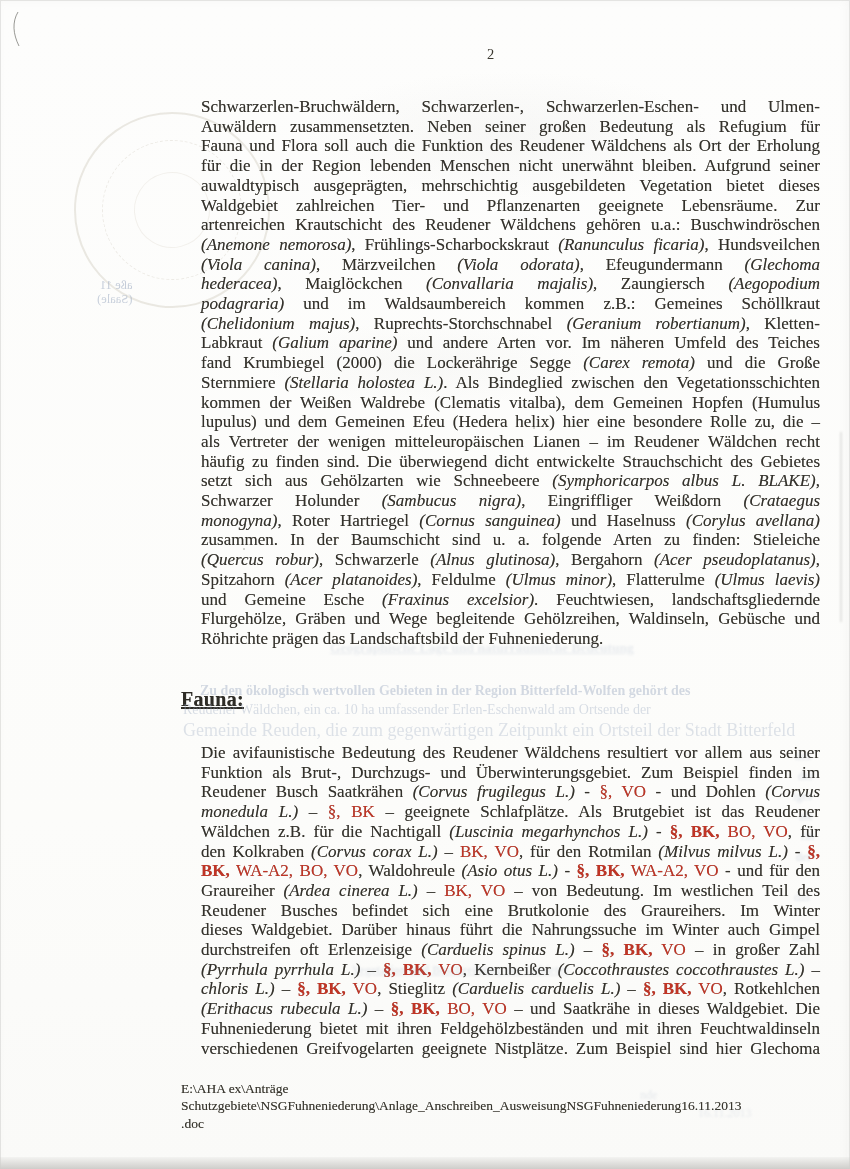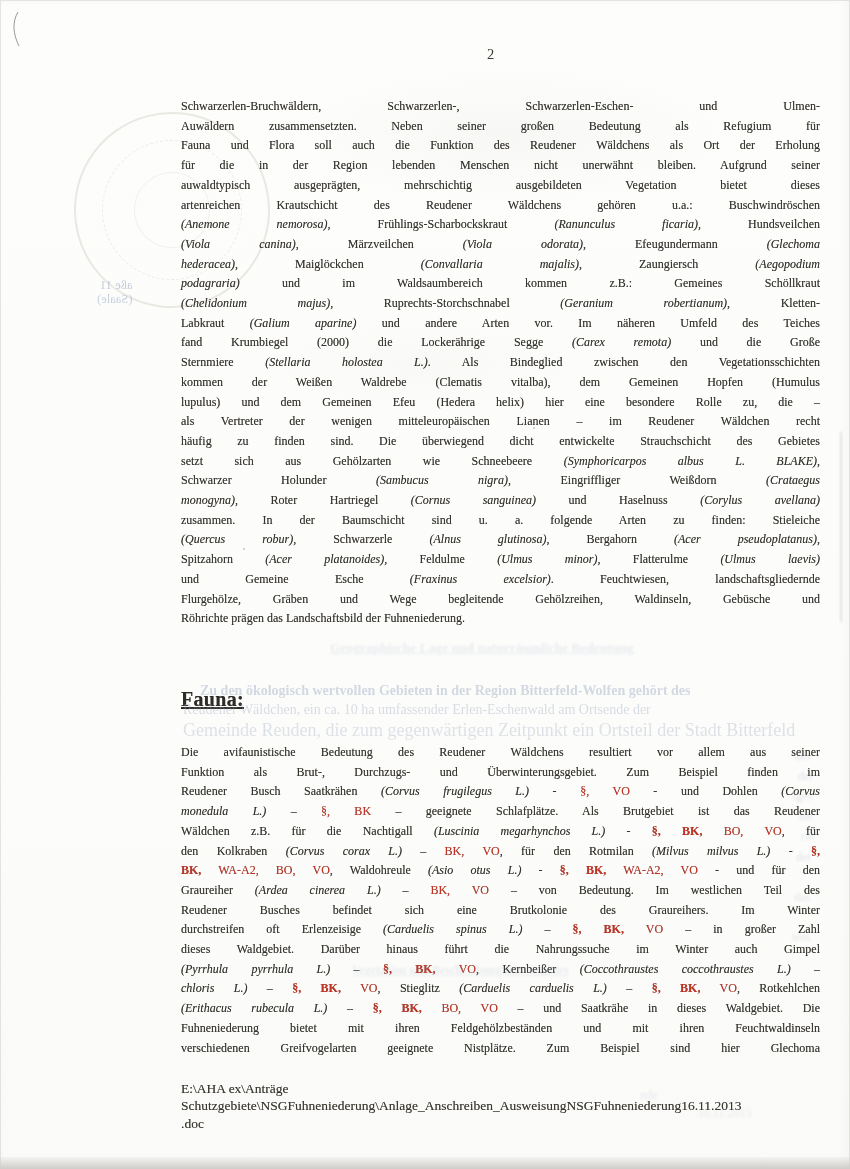--- a/index.html
+++ b/index.html
@@ -15,21 +15,21 @@
   }
   .smudge{position:absolute;pointer-events:none;}
   .smudge.a{left:300px;top:70px;width:420px;height:130px;background:radial-gradient(ellipse at center,rgba(168,168,160,.07),transparent 70%);}
   .smudge.b{left:260px;top:320px;width:330px;height:90px;background:radial-gradient(ellipse at center,rgba(168,168,160,.05),transparent 70%);}
   .page-number{
     position:absolute;left:487px;top:46px;font-size:14.5px;color:#3a382f;
   }
   .body-block{position:absolute;left:181px;width:639px;color:#34322c;text-shadow:0 0 .35px rgba(52,50,44,.5);}
   #para-veg{top:97px;}
   #para-fauna{top:743px;}
-  .line{font-size:12px;line-height:19.7px;text-align:justify;text-align-last:justify;}
+  .line{font-size:17px;line-height:19.7px;text-align:justify;text-align-last:justify;margin-left:20px;}
   .line.nojust{text-align-last:left;}
   .run.i{font-style:italic;}
   .run.r{color:var(--red,#c13425);}
   .run.rb{color:var(--red,#c13425);font-weight:700;}
   #fauna-heading{
     position:absolute;left:181px;top:688px;font-size:20px;font-weight:700;
     text-decoration:underline;color:#2e2c26;letter-spacing:.3px;
     text-shadow:0 0 .35px rgba(46,44,38,.55);
   }
   #footer{position:absolute;left:181px;top:1080px;width:660px;color:#39372f;}
@@ -82,20 +82,21 @@
   <div class="stamp"></div>
 
   <div class="page-number">2</div>
 
   <div id="para-veg" class="body-block">
       <div class="line"><span class="run">Schwarzerlen-Bruchwäldern, Schwarzerlen-, Schwarzerlen-Eschen- und Ulmen-</span></div>
       <div class="line"><span class="run">Auwäldern zusammensetzten. Neben seiner großen Bedeutung als Refugium für</span></div>
       <div class="line"><span class="run">Fauna und Flora soll auch die Funktion des Reudener Wäldchens als Ort der Erholung</span></div>
       <div class="line"><span class="run">für die in der Region lebenden Menschen nicht unerwähnt bleiben. Aufgrund seiner</span></div>
       <div class="line"><span class="run">auwaldtypisch ausgeprägten, mehrschichtig ausgebildeten Vegetation bietet dieses</span></div>
+      <div class="line"><span class="run">Waldgebiet zahlreichen Tier- und Pflanzenarten geeignete Lebensräume. Zur</span></div>
       <div class="line"><span class="run">artenreichen Krautschicht des Reudener Wäldchens gehören u.a.: Buschwindröschen</span></div>
       <div class="line"><span class="run i">(Anemone nemorosa)</span><span class="run">, Frühlings-Scharbockskraut </span><span class="run i">(Ranunculus ficaria)</span><span class="run">, Hundsveilchen</span></div>
       <div class="line"><span class="run i">(Viola canina)</span><span class="run">, Märzveilchen </span><span class="run i">(Viola odorata)</span><span class="run">, Efeugundermann </span><span class="run i">(Glechoma</span></div>
       <div class="line"><span class="run i">hederacea)</span><span class="run">, Maiglöckchen </span><span class="run i">(Convallaria majalis)</span><span class="run">, Zaungiersch </span><span class="run i">(Aegopodium</span></div>
       <div class="line"><span class="run i">podagraria)</span><span class="run"> und im Waldsaumbereich kommen z.B.: Gemeines Schöllkraut</span></div>
       <div class="line"><span class="run i">(Chelidonium majus)</span><span class="run">, Ruprechts-Storchschnabel </span><span class="run i">(Geranium robertianum)</span><span class="run">, Kletten-</span></div>
       <div class="line"><span class="run">Labkraut </span><span class="run i">(Galium aparine)</span><span class="run"> und andere Arten vor. Im näheren Umfeld des Teiches</span></div>
       <div class="line"><span class="run">fand Krumbiegel (2000) die Lockerährige Segge </span><span class="run i">(Carex remota)</span><span class="run"> und die Große</span></div>
       <div class="line"><span class="run">Sternmiere </span><span class="run i">(Stellaria holostea L.)</span><span class="run">. Als Bindeglied zwischen den Vegetationsschichten</span></div>
       <div class="line"><span class="run">kommen der Weißen Waldrebe (Clematis vitalba), dem Gemeinen Hopfen (Humulus</span></div>
@@ -118,22 +119,22 @@
   <div id="para-fauna" class="body-block">
       <div class="line"><span class="run">Die avifaunistische Bedeutung des Reudener Wäldchens resultiert vor allem aus seiner</span></div>
       <div class="line"><span class="run">Funktion als Brut-, Durchzugs- und Überwinterungsgebiet. Zum Beispiel finden im</span></div>
       <div class="line"><span class="run">Reudener Busch Saatkrähen </span><span class="run i">(Corvus frugilegus L.)</span><span class="run"> - </span><span class="run r">§, VO</span><span class="run"> - und Dohlen </span><span class="run i">(Corvus</span></div>
       <div class="line"><span class="run i">monedula L.)</span><span class="run"> – </span><span class="run r">§, BK</span><span class="run"> – geeignete Schlafplätze. Als Brutgebiet ist das Reudener</span></div>
       <div class="line"><span class="run">Wäldchen z.B. für die Nachtigall </span><span class="run i">(Luscinia megarhynchos L.)</span><span class="run"> - </span><span class="run rb">§, BK,</span><span class="run"> </span><span class="run r">BO, VO</span><span class="run">, für</span></div>
       <div class="line"><span class="run">den Kolkraben </span><span class="run i">(Corvus corax L.)</span><span class="run"> – </span><span class="run r">BK, VO</span><span class="run">, für den Rotmilan </span><span class="run i">(Milvus milvus L.)</span><span class="run"> - </span><span class="run rb">§,</span></div>
       <div class="line"><span class="run rb">BK,</span><span class="run"> </span><span class="run r">WA-A2, BO, VO</span><span class="run">, Waldohreule </span><span class="run i">(Asio otus L.)</span><span class="run"> - </span><span class="run rb">§, BK,</span><span class="run"> </span><span class="run r">WA-A2, VO</span><span class="run"> - und für den</span></div>
       <div class="line"><span class="run">Graureiher </span><span class="run i">(Ardea cinerea L.)</span><span class="run"> – </span><span class="run r">BK, VO</span><span class="run"> – von Bedeutung. Im westlichen Teil des</span></div>
       <div class="line"><span class="run">Reudener Busches befindet sich eine Brutkolonie des Graureihers. Im Winter</span></div>
+      <div class="line"><span class="run">dieses Waldgebiet. Darüber hinaus führt die Nahrungssuche im Winter auch Gimpel</span></div>
       <div class="line"><span class="run">durchstreifen oft Erlenzeisige </span><span class="run i">(Carduelis spinus L.)</span><span class="run"> – </span><span class="run rb">§, BK,</span><span class="run"> </span><span class="run r">VO</span><span class="run"> – in großer Zahl</span></div>
-      <div class="line"><span class="run">dieses Waldgebiet. Darüber hinaus führt die Nahrungssuche im Winter auch Gimpel</span></div>
       <div class="line"><span class="run i">(Pyrrhula pyrrhula L.)</span><span class="run"> – </span><span class="run rb">§, BK,</span><span class="run"> </span><span class="run r">VO</span><span class="run">, Kernbeißer </span><span class="run i">(Coccothraustes coccothraustes L.)</span><span class="run"> –</span></div>
       <div class="line"><span class="run i">chloris L.)</span><span class="run"> – </span><span class="run rb">§, BK,</span><span class="run"> </span><span class="run r">VO</span><span class="run">, Stieglitz </span><span class="run i">(Carduelis carduelis L.)</span><span class="run"> – </span><span class="run rb">§, BK,</span><span class="run"> </span><span class="run r">VO</span><span class="run">, Rotkehlchen</span></div>
       <div class="line"><span class="run i">(Erithacus rubecula L.)</span><span class="run"> – </span><span class="run rb">§, BK,</span><span class="run"> </span><span class="run r">BO, VO</span><span class="run"> – und Saatkrähe in dieses Waldgebiet. Die</span></div>
       <div class="line"><span class="run">Fuhneniederung bietet mit ihren Feldgehölzbeständen und mit ihren Feuchtwaldinseln</span></div>
       <div class="line"><span class="run">verschiedenen Greifvogelarten geeignete Nistplätze. Zum Beispiel sind hier Glechoma</span></div>
     </div>
 
   <div id="footer">
     <div class="footer-line">E:\AHA ex\Anträge</div>
     <div class="footer-line">Schutzgebiete\NSGFuhneniederung\Anlage_Anschreiben_AusweisungNSGFuhneniederung16.11.2013</div>

